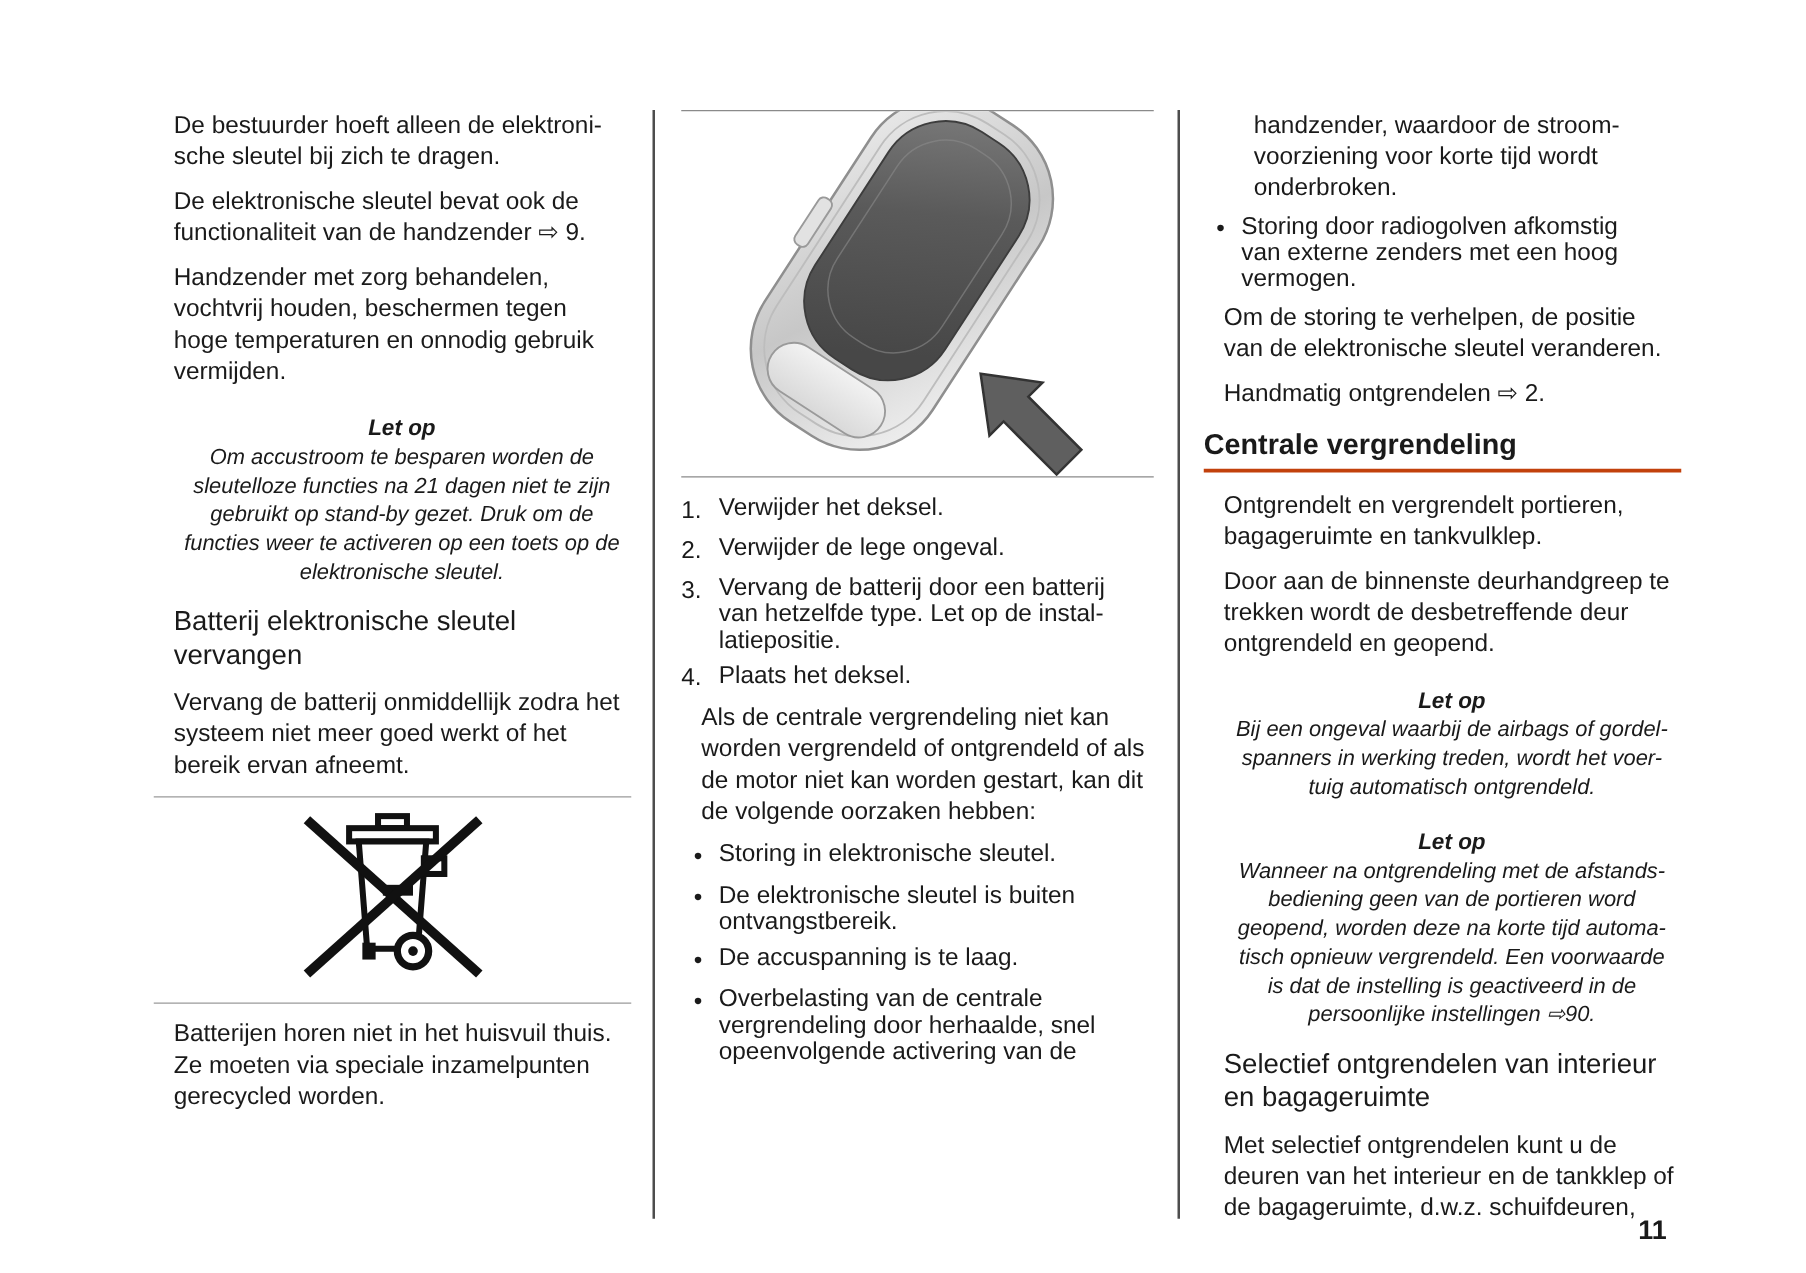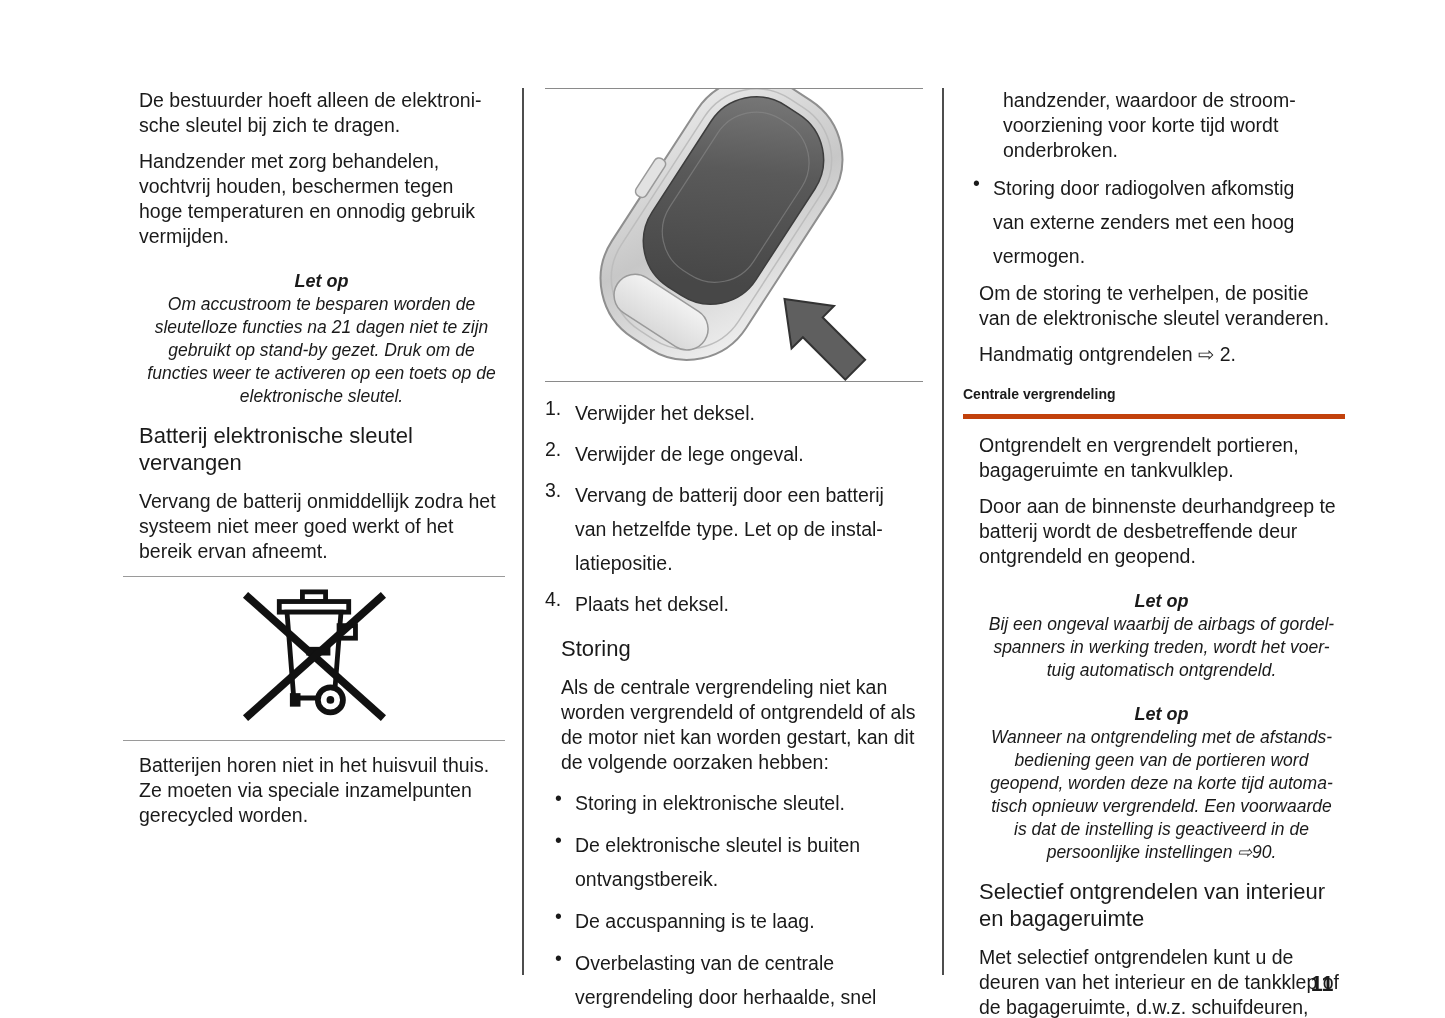--- a/index.html
+++ b/index.html
@@ -13,56 +13,58 @@
   .col-right { left:963px; width:382px; }
 
   .body { white-space:pre; font-size:19.5px; line-height:25px; margin:0 0 11px 16px; }
 
   .note { padding-left:15px; margin:20px 0 8px 0;text-align:center; }
   .note-title { font-style:italic; font-weight:bold; font-size:18px; line-height:24px; white-space:pre; }
   .note-body  { font-style:italic; font-size:17.5px; line-height:23px; white-space:pre; }
 
   .h3 { font-size:22px; font-weight:normal; line-height:27px; margin:14px 0 13px 16px; white-space:pre; }
   .h2 {
-    font-size:14px; font-weight:bold; line-height:27px; margin:14px 0 14px 0;
-    padding-bottom:6px; border-bottom:5px solid #c2410c; white-space:pre;
+    font-size:23px; font-weight:bold; line-height:27px; margin:14px 0 14px 0;
+    padding-bottom:6px; border-bottom:3px solid #c2410c; white-space:pre;
   }
 
   .hr { height:1px; background:#9a9a9a; margin:12px 0; }
 
   .icon-wrap { text-align:center; margin:0; }
 
   .key-figure {
     margin:0 0 14px 0; border-top:1px solid #8a8a8a; border-bottom:1px solid #8a8a8a;
   }
   .key-figure svg { display:block; }
 
   .lrow { display:flex; margin:0 0 7px 0; }
   .lnum   { flex:none; width:30px; font-size:19.5px; line-height:25px; }
   .lbullet{ flex:none; width:30px; padding-left:10px; box-sizing:border-box; font-size:19.5px; line-height:25px; }
-  .ltext  { white-space:pre; font-size:19.5px; line-height:34px; }
+  .ltext  { white-space:pre; font-size:19.5px; line-height:21px; }
   .blist  { margin-top:2px; }
   .blist .lrow { margin-bottom:8px; }
   .cont { margin-left:40px; white-space:pre; font-size:19.5px; line-height:25px; margin-bottom:8px; }
 
   .vsep { position:absolute; top:88px; height:887px; width:2px; background:#4d4d4d; }
 
   .page-number {
     position:absolute; left:1300px; top:972px; width:44px; text-align:center;
     font-weight:bold; font-size:21.5px;
   }
 </style>
 </head>
 <body>
 
 <div class="page">
 
   <div class="col col-left">
     <p class="body">De bestuurder hoeft alleen de elektroni-
 sche sleutel bij zich te dragen.</p>
+    <p class="body">De elektronische sleutel bevat ook de
+functionaliteit van de handzender ⇨ 9.</p>
     <p class="body">Handzender met zorg behandelen,
 vochtvrij houden, beschermen tegen
 hoge temperaturen en onnodig gebruik
 vermijden.</p>
 
     <div class="note">
       <div class="note-title">Let op</div>
       <div class="note-body">Om accustroom te besparen worden de
 sleutelloze functies na 21 dagen niet te zijn
 gebruikt op stand-by gezet. Druk om de
@@ -149,21 +151,20 @@
         <span class="ltext">Vervang de batterij door een batterij
 van hetzelfde type. Let op de instal-
 latiepositie.</span>
       </div>
       <div class="lrow">
         <span class="lnum">4.</span>
         <span class="ltext">Plaats het deksel.</span>
       </div>
     </div>
 
-    <h3 class="h3">Storing</h3>
     <p class="body">Als de centrale vergrendeling niet kan
 worden vergrendeld of ontgrendeld of als
 de motor niet kan worden gestart, kan dit
 de volgende oorzaken hebben:</p>
 
     <div class="blist">
       <div class="lrow">
         <span class="lbullet">•</span>
         <span class="ltext">Storing in elektronische sleutel.</span>
       </div>
@@ -203,21 +204,21 @@
 
     <p class="body">Om de storing te verhelpen, de positie
 van de elektronische sleutel veranderen.</p>
     <p class="body">Handmatig ontgrendelen ⇨ 2.</p>
 
     <h2 class="h2">Centrale vergrendeling</h2>
 
     <p class="body">Ontgrendelt en vergrendelt portieren,
 bagageruimte en tankvulklep.</p>
     <p class="body">Door aan de binnenste deurhandgreep te
-batterij wordt de desbetreffende deur
+trekken wordt de desbetreffende deur
 ontgrendeld en geopend.</p>
 
     <div class="note">
       <div class="note-title">Let op</div>
       <div class="note-body">Bij een ongeval waarbij de airbags of gordel-
 spanners in werking treden, wordt het voer-
 tuig automatisch ontgrendeld.</div>
     </div>
 
     <div class="note">

